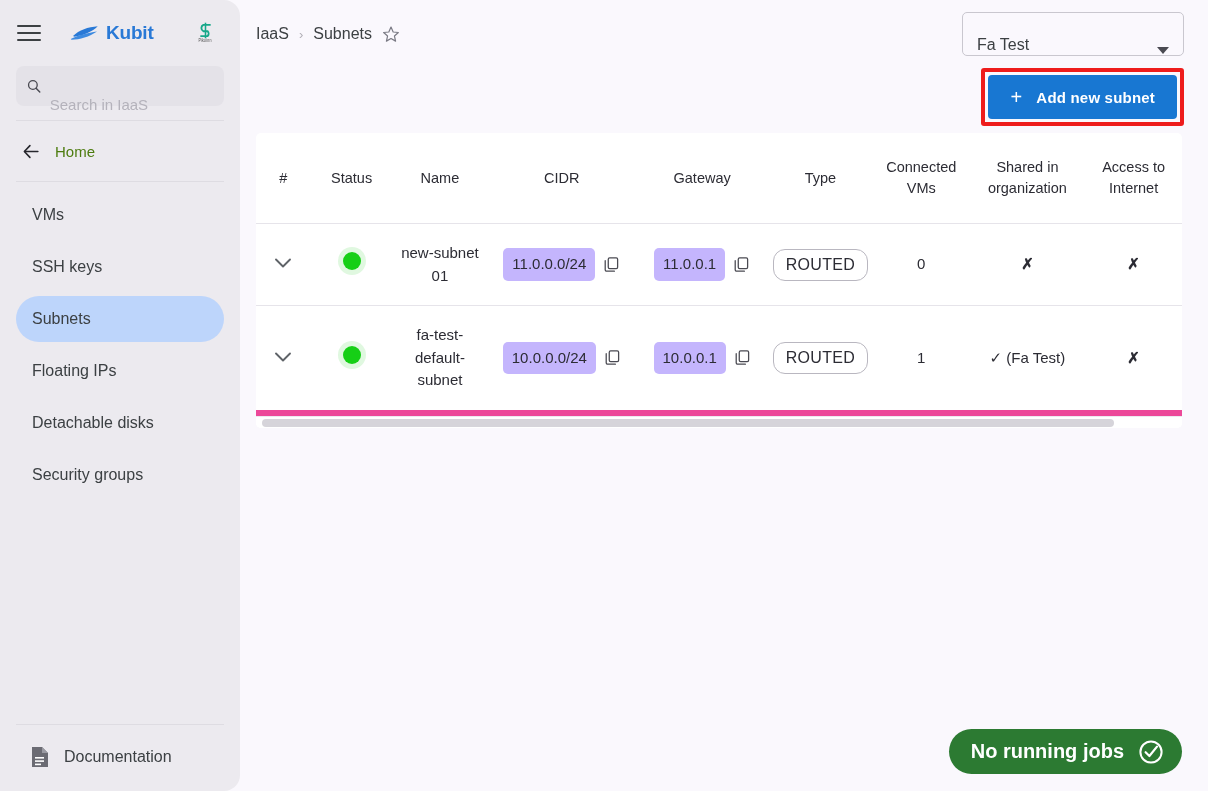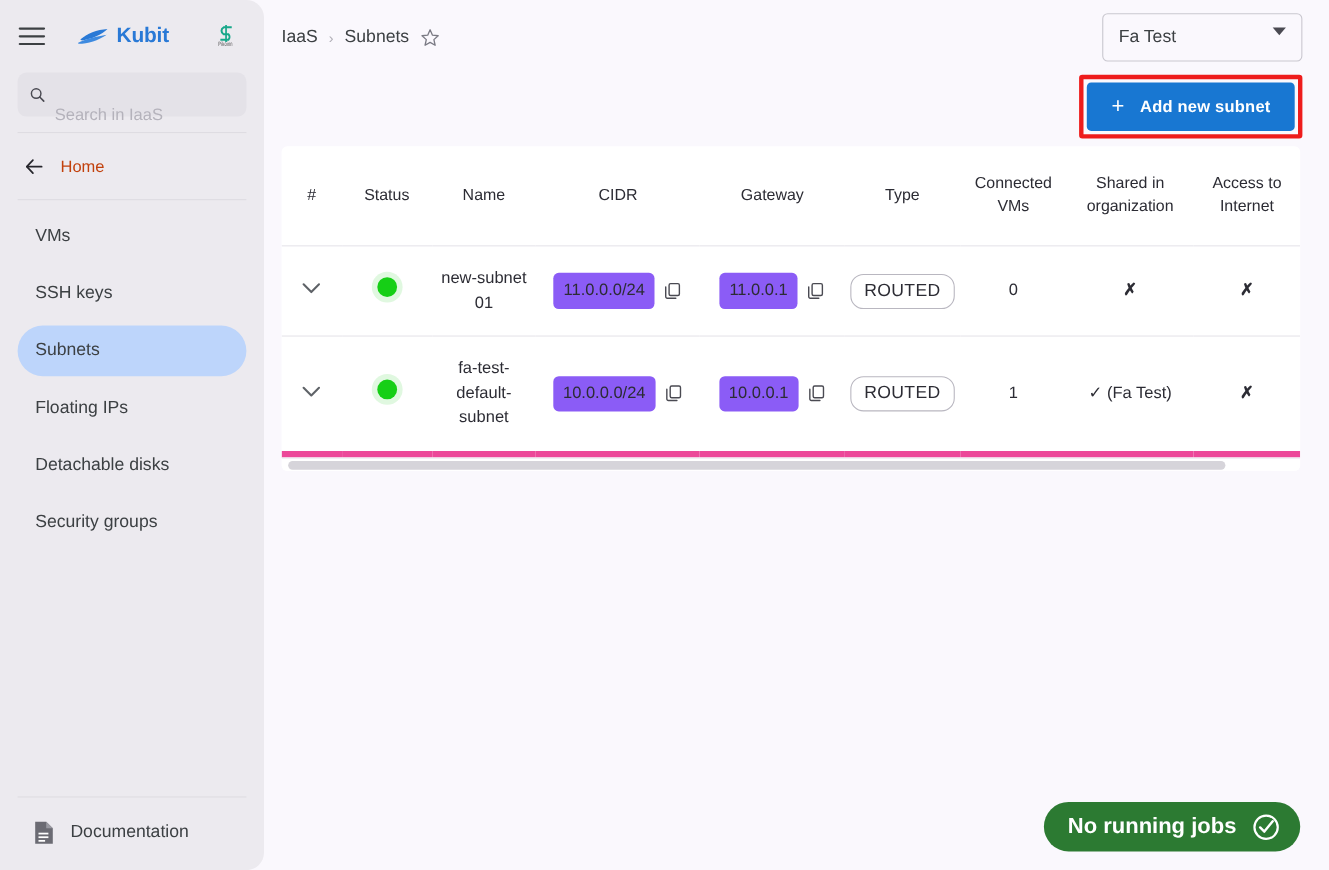--- a/index.html
+++ b/index.html
@@ -127,21 +127,21 @@
 
   .home-row {
     display: flex;
     align-items: center;
     gap: 14px;
     padding: 0 22px;
     height: 44px;
     margin-top: 8px;
     cursor: pointer;
   }
-  .home-label { font-size: 15px; color: #c2410c; }
+  .home-label { font-size: 15px; color: #4d7c0f; }
 
   .nav-list { margin-top: 10px; padding: 0 16px; }
   .nav-item {
     height: 46px;
     display: flex;
     align-items: center;
     padding: 0 16px;
     border-radius: 23px;
     font-size: 16px;
     color: #3c4043;
@@ -182,28 +182,28 @@
   .crumb {
     font-size: 16px;
     color: #3c4043;
     cursor: pointer;
   }
   .crumb-sep { color: #b0aeb6; font-size: 13px; }
   .star-btn { cursor: pointer; display: flex; align-items: center; }
 
   .org-select {
     margin-left: auto;
-    width: 182px;
+    width: 222px;
     height: 44px;
     border: 1px solid #c9c7cf;
     border-radius: 5px;
     background: #faf8fd;
     display: flex;
-    align-items: flex-start;
-    padding: 12px 14px;
+    align-items: flex-end;
+    padding: 1px 14px;
     cursor: pointer;
   }
   .org-select-label { font-size: 16px; color: #3c4043; }
   .caret {
     margin-left: auto;
     width: 0; height: 0;
     border-left: 6px solid transparent;
     border-right: 6px solid transparent;
     border-top: 7px solid #4a4a52;
   }
@@ -300,21 +300,21 @@
 
   .name-cell { font-size: 15px; color: #2c2c34; line-height: 1.55; }
 
   .chip-row {
     display: flex;
     align-items: center;
     justify-content: center;
     gap: 8px;
   }
   .code-chip {
-    background: #8b5cf6;
+    background: #c4b5fd;
     border-radius: 5px;
     padding: 5px 9px;
     font-size: 15px;
     color: #2c2c34;
     white-space: nowrap;
   }
   .copy-btn {
     cursor: pointer;
     display: inline-flex;
     align-items: center;

